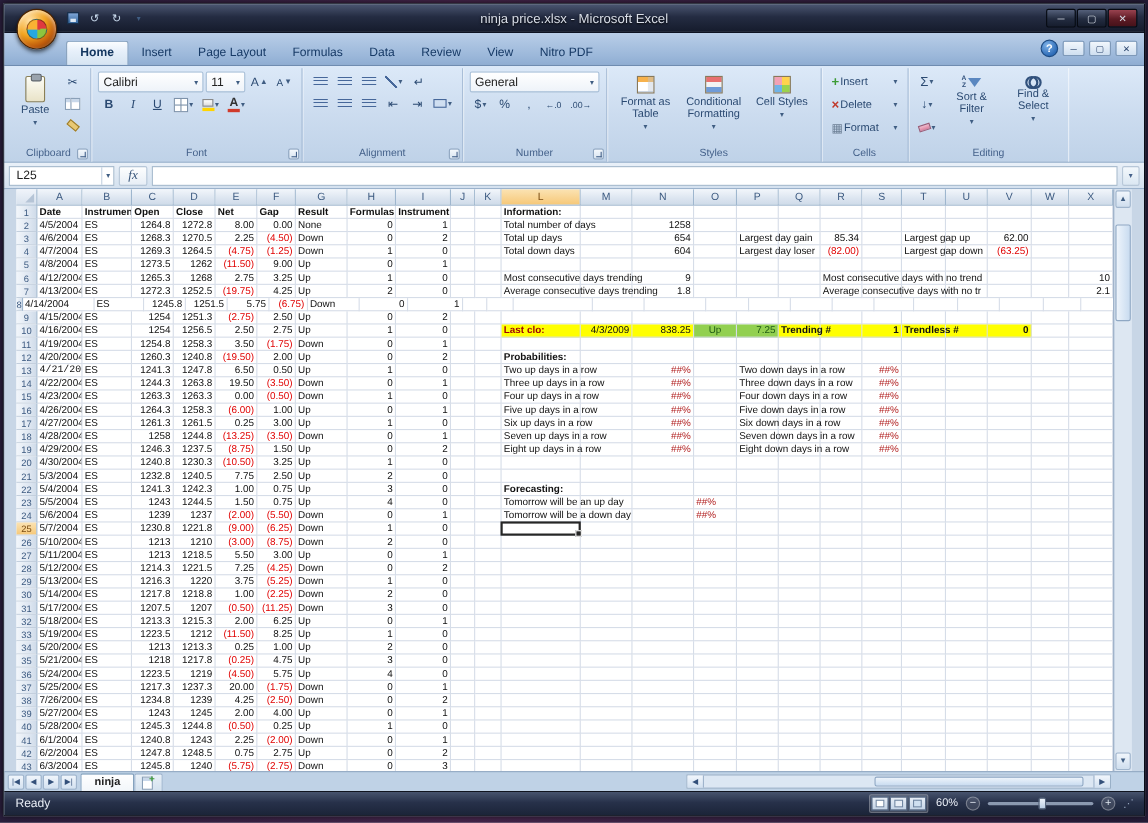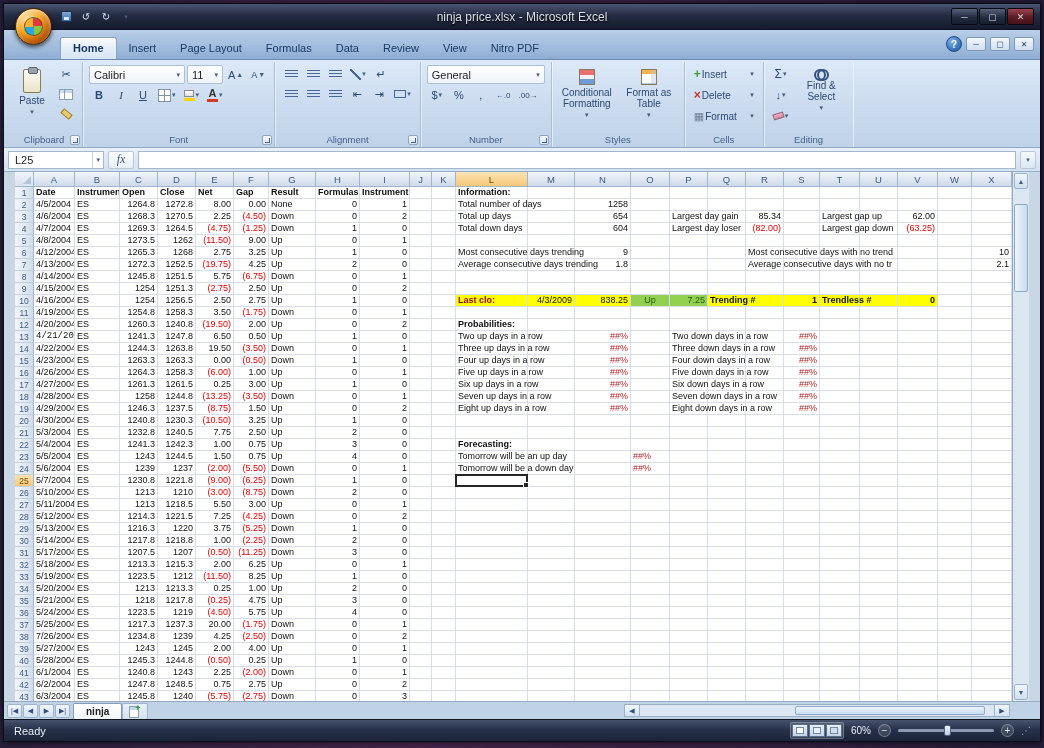--- a/index.html
+++ b/index.html
@@ -282,27 +282,32 @@
           <span class="tb" style="font-size:8px">.00→</span>
         </div>
       </div>
       <div class="g-label">Number</div>
       <span class="lnch"></span>
     </div>
 
     <div class="rgroup">
       <div class="g-body">
         <div class="bigv">
+          <span class="ic-ft"></span>
+          <span class="lbl">Format as Table</span>
+            <span class="arr">▾</span>
+        </div>
+        <div class="bigv">
           <span class="ic-cf"></span>
           <span class="lbl">Conditional Formatting</span>
             <span class="arr">▾</span>
         </div>
         <div class="bigv">
-          <span class="ic-ft"></span>
-          <span class="lbl">Format as Table</span>
+          <span class="ic-cs"></span>
+          <span class="lbl">Cell Styles</span>
             <span class="arr">▾</span>
         </div>
       </div>
       <div class="g-label">Styles</div>
     </div>
 
     <div class="rgroup">
       <div class="vstack" style="gap:3px">
         <span class="tb" style="justify-content:flex-start;width:66px">
             <span class="plus">+</span>
@@ -328,20 +333,28 @@
         <div class="vstack" style="gap:3px">
           <span class="tb">
               <span style="font-size:12px">Σ</span>
               <span class="arr">▾</span>
             </span>
           <span class="tb">↓<span class="arr">▾</span></span>
           <span class="tb">
               <span class="erz"></span>
               <span class="arr">▾</span>
             </span>
+        </div>
+        <div class="bigv" style="width:52px">
+          <span class="hstack">
+              <span class="azt">A<br>Z</span>
+              <span class="funnel"></span>
+            </span>
+          <span class="lbl">Sort &amp; Filter</span>
+            <span class="arr">▾</span>
         </div>
         <div class="bigv" style="width:52px">
           <span class="circ2"></span>
           <span class="lbl">Find &amp; Select</span>
             <span class="arr">▾</span>
         </div>
       </div>
       <div class="g-label">Editing</div>
     </div>
   </div>
@@ -571,21 +584,21 @@
             <div class="cell ovf al" style="width: 38px;">Average consecutive days with no tr</div>
             <div class="cell clip al" style="width: 36px;"></div>
             <div class="cell clip al" style="width: 40px;"></div>
             <div class="cell clip al" style="width: 38px;"></div>
             <div class="cell clip al" style="width: 40px;"></div>
             <div class="cell clip al" style="width: 34px;"></div>
             <div class="cell clip ar" style="width: 40px;">2.1</div>
           </div>
           <div class="grow">
             <div class="rowh">8</div>
-            <div class="cell clip al" style="width: 41px;">4/14/2004</div>
+            <div class="cell clip al" style="width: 65px;">4/14/2004</div>
             <div class="cell clip al" style="width: 45px;">ES</div>
             <div class="cell clip ar" style="width: 38px;">1245.8</div>
             <div class="cell clip ar" style="width: 38px;">1251.5</div>
             <div class="cell clip ar" style="width: 38px;">5.75</div>
             <div class="cell clip ar" style="width: 35px; color: rgb(224, 0, 0);">(6.75)</div>
             <div class="cell clip al" style="width: 47px;">Down</div>
             <div class="cell clip ar" style="width: 44px;">0</div>
             <div class="cell clip ar" style="width: 50px;">1</div>
             <div class="cell clip al" style="width: 22px;"></div>
             <div class="cell clip al" style="width: 24px;"></div>

